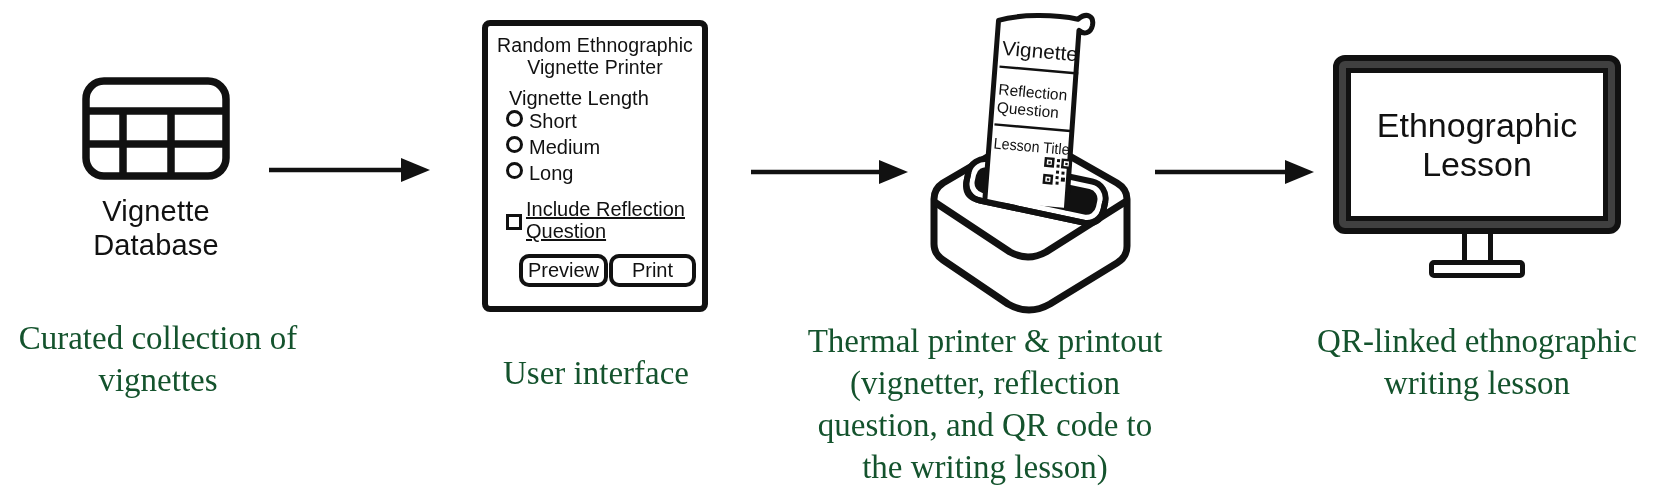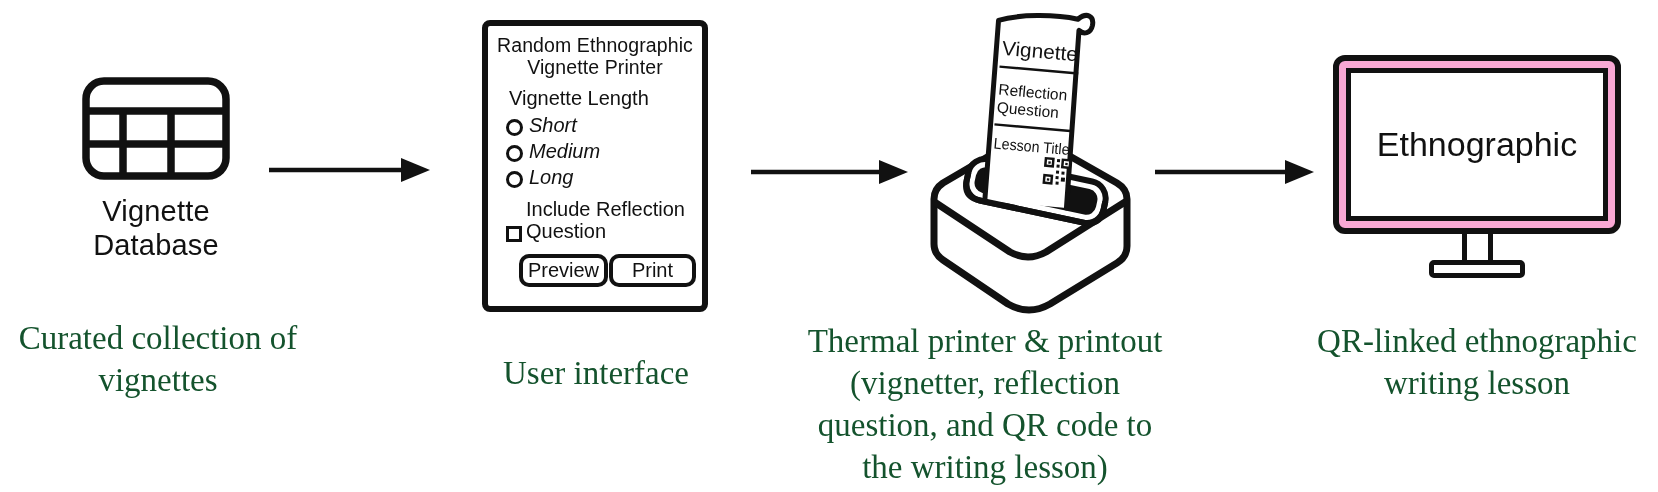--- a/index.html
+++ b/index.html
@@ -45,35 +45,35 @@
     text-align: center;
     font-size: 19.5px;
     line-height: 22px;
     letter-spacing: 0.1px;
   }
   .section-label {
     margin: 9px 0 0 15px;
     font-size: 20px;
   }
   .radio-row {
-    display: flex; align-items: flex-end;
+    display: flex; align-items: flex-start;
     margin-left: 12px;
     height: 26px;
-    font-style: italic;
   }
   .radio {
     width: 17px; height: 17px;
     border: 3.6px solid #111;
     border-radius: 50%;
     flex: 0 0 auto;
     margin-right: 6px;
   }
   .check-row {
-    display: flex; align-items: flex-end;
+    display: flex; align-items: center;
     margin: 10px 0 0 12px;
+    text-decoration: underline;
   }
   .checkbox {
     width: 16px; height: 16px;
     border: 3.6px solid #111;
     flex: 0 0 auto;
     margin: 3px 4px 0 0;
   }
   .radio-label, .check-label { font-size: 20px; line-height: 22px; }
   .btn-row {
     display: flex;
@@ -93,21 +93,21 @@
   }
   .btn-preview { width: 97px; }
   .btn-print  { width: 95px; }
 
   
   .monitor-bezel {
     left: 1333px; top: 55px;
     width: 288px; height: 179px;
     border: 6px solid #111;
     border-radius: 12px;
-    background: #f9a8d4;
+    background: #404040;
     padding: 7px;
   }
   .monitor-screen {
     width: 100%; height: 100%;
     border: 5px solid #111;
     display: flex; flex-direction: column;
     align-items: center; justify-content: center;
     background: #fff;
   }
   .screen-text { font-size: 34px; line-height: 39px; text-align: center; }
@@ -243,20 +243,21 @@
 
   <svg class="abs" style="left:1152px; top:156px;" width="164" height="32" viewBox="0 0 164 32">
     <line x1="3" y1="16" x2="134" y2="16" stroke="#111" stroke-width="4.5"></line>
     <polygon points="133,4 162,16 133,28" fill="#111"></polygon>
   </svg>
 
   <div class="abs monitor-bezel">
     <div class="monitor-screen">
       <div class="screen-text">
         <div>Ethnographic</div>
+        <div>Lesson</div>
       </div>
     </div>
   </div>
   <div class="abs monitor-neck"></div>
   <div class="abs monitor-base"></div>
 
   <div class="abs caption" style="left:1302px; top:320px; width:350px;">
     <div>QR-linked ethnographic</div>
     <div>writing lesson</div>
   </div>

